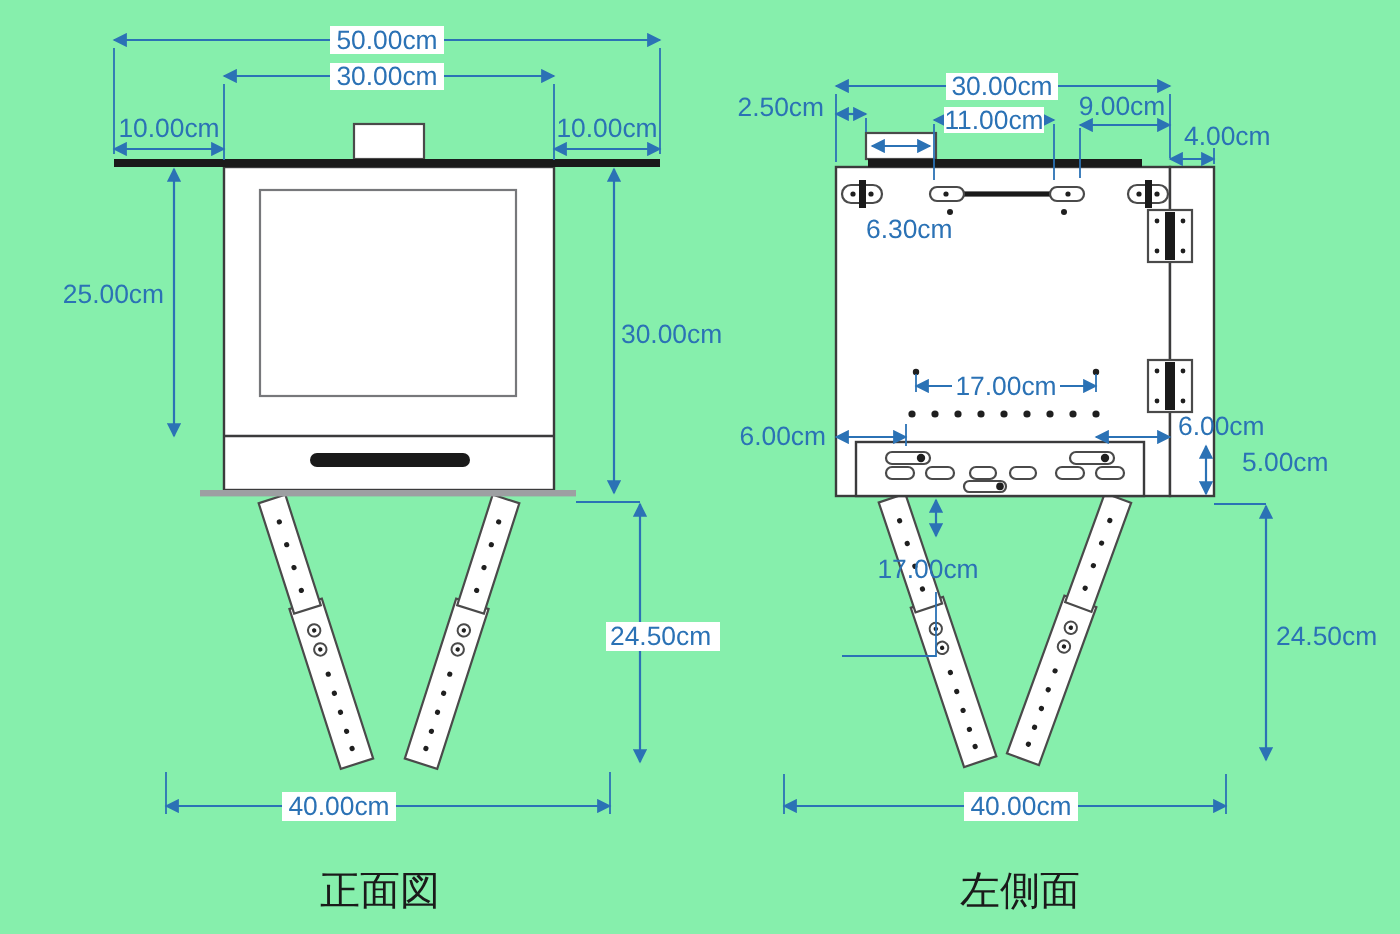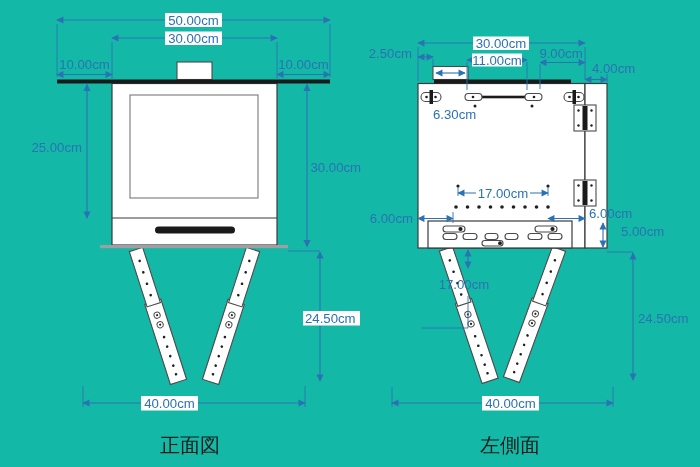--- a/index.html
+++ b/index.html
@@ -2,21 +2,21 @@
 <html lang="ja" style="--dim: #2b72b5; --outline: #3b3b3c; --black: #1a1a1a; --gray: #9d9fa2;"><head>
 <meta charset="utf-8">
 <style>
   :root{
     --dim:#2b72b5;
     --outline:#3b3b3c;
     --black:#1a1a1a;
     --gray:#9d9fa2;
   }
   html,body{margin:0;padding:0;background:#fff;}
-  .stage{position:relative;width:700px;height:467px;background:#14b8a6;overflow:hidden;}
+  .stage{position:relative;width:700px;height:467px;background:#86efac;overflow:hidden;}
   svg{display:block;}
   .outline{fill:#fff;stroke:var(--outline);stroke-width:1.2;}
   .outline2{fill:#fff;stroke:#4a4a4a;stroke-width:1.1;}
   .grayline{fill:#fff;stroke:#77787b;stroke-width:1.1;}
   .blackfill{fill:var(--black);stroke:none;}
   .grayfill{fill:var(--gray);stroke:none;}
   .dot{fill:#1f1f1f;stroke:none;}
   .screw{fill:#fff;stroke:#4a4a4a;stroke-width:1;}
   .dim{stroke:var(--dim);stroke-width:1.1;fill:none;}
   .dimthin{stroke:var(--dim);stroke-width:0.9;fill:none;}

